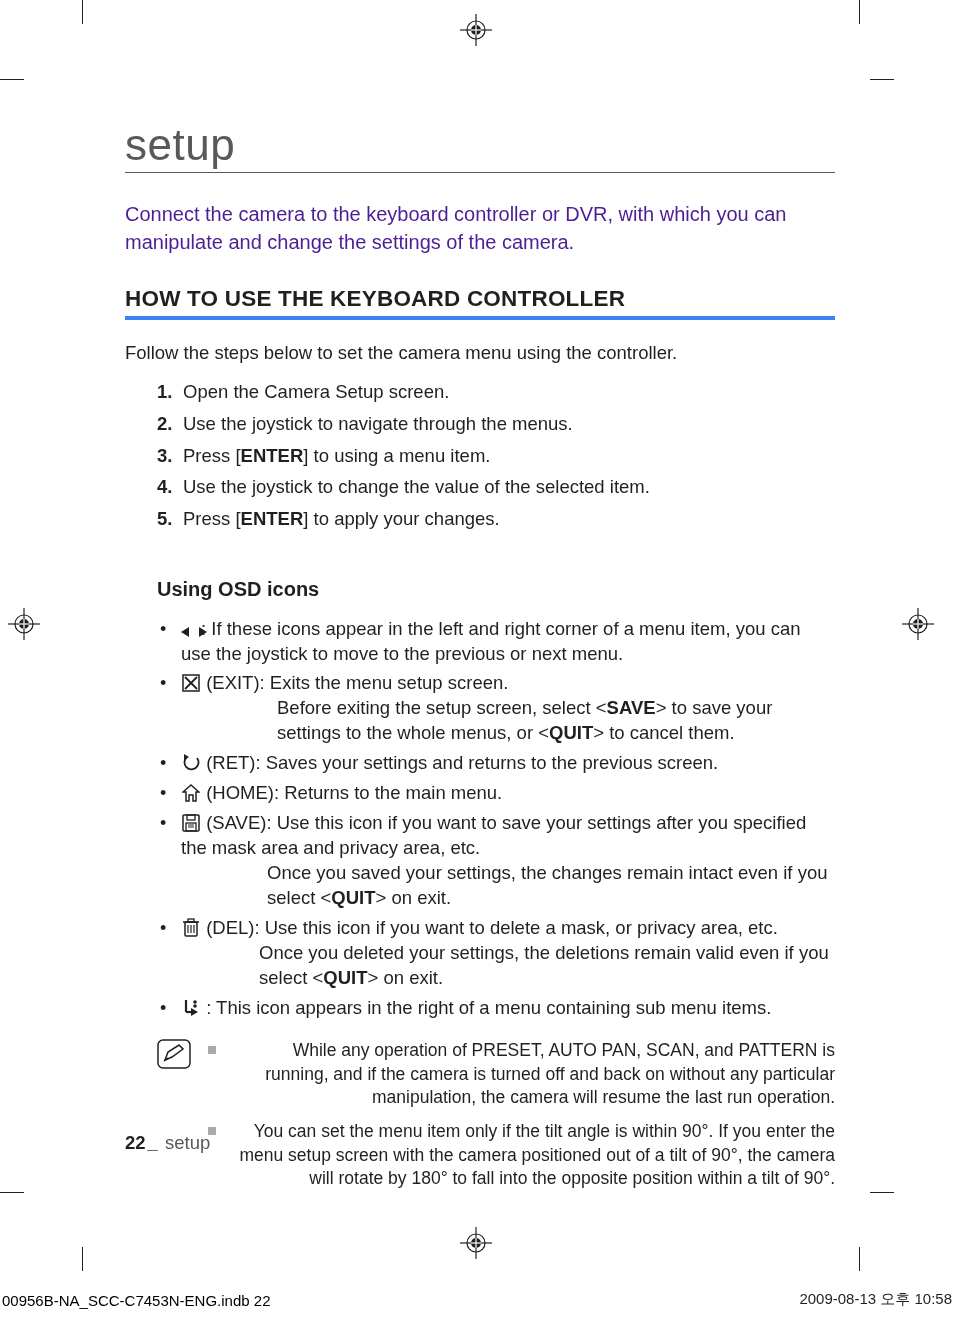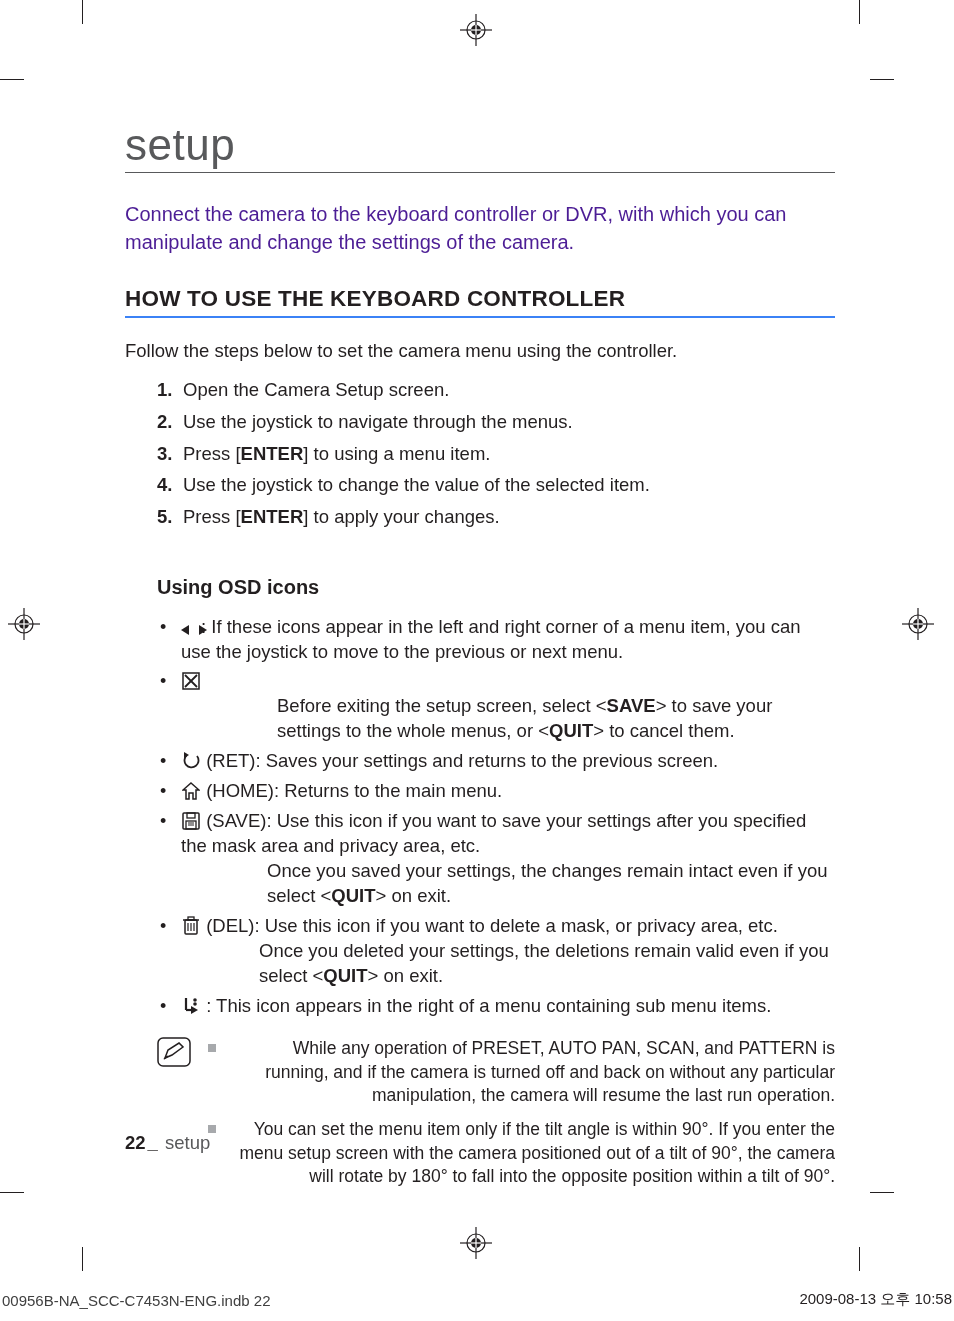--- a/index.html
+++ b/index.html
@@ -51,21 +51,21 @@
     line-height: 1.38;
     color: #4c1d95;
   }
 
   h2.section {
     font-size: 22.5px;
     font-weight: bold;
     letter-spacing: 0.2px;
     margin: 30px 0 0 0;
     padding-bottom: 4px;
-    border-bottom: 2px solid #3b82f6;
+    border-bottom: 4px solid #3b82f6;
     color: #231f20;
   }
 
   .follow {
     margin-top: 22px;
     font-size: 18.5px;
     color: #231f20;
   }
 
   ol.steps {
@@ -172,21 +172,21 @@
   .footer-page .pn { font-weight: bold; }
   .footer-page .sep { font-weight: bold; margin: 0 2px; }
   .footer-page .sec { color: #58595b; }
 
   .footer-file {
     position: absolute;
     left: 2px;
     bottom: 12px;
     font-size: 15px;
     font-family: "Arial Narrow", Arial, sans-serif;
-    color: #404040;
+    color: #000000;
   }
   .footer-time {
     position: absolute;
     right: 2px;
     bottom: 12px;
     font-size: 15px;
     font-family: "Arial Narrow", Arial, sans-serif;
     color: #231f20;
   }
 </style>
@@ -262,21 +262,21 @@
             <polygon points="0,6 8,1 8,11" fill="#231f20"></polygon>
             <polygon points="26,6 18,1 18,11" fill="#231f20"></polygon>
           </svg></span><span>: If these icons appear in the left and right corner of a menu item, you can use the joystick to move to the previous or next menu.</span>
     </li>
 
     <li>
       <span class="icon-slot"><svg width="18" height="18" viewBox="0 0 18 18">
             <rect x="1" y="1" width="16" height="16" fill="none" stroke="#231f20" stroke-width="1.5"></rect>
             <line x1="3" y1="3" x2="15" y2="15" stroke="#231f20" stroke-width="1.8"></line>
             <line x1="15" y1="3" x2="3" y2="15" stroke="#231f20" stroke-width="1.8"></line>
-          </svg></span>
+          </svg></span><span> (EXIT): Exits the menu setup screen.</span>
       <span class="hang"><span>Before exiting the setup screen, select &lt;</span><span class="kwb">SAVE</span><span>&gt; to save your settings to the whole menus, or &lt;</span><span class="kwb">QUIT</span><span>&gt; to cancel them.</span></span>
     </li>
 
     <li>
       <span class="icon-slot"><svg width="19" height="18" viewBox="0 0 19 18">
             <path d="M 15 4 A 7 7 0 1 1 5 3" fill="none" stroke="#231f20" stroke-width="1.8"></path>
             <polygon points="2,0 7,3 2,6" fill="#231f20"></polygon>
           </svg></span><span> (RET): Saves your settings and returns to the previous screen.</span>
     </li>
 

